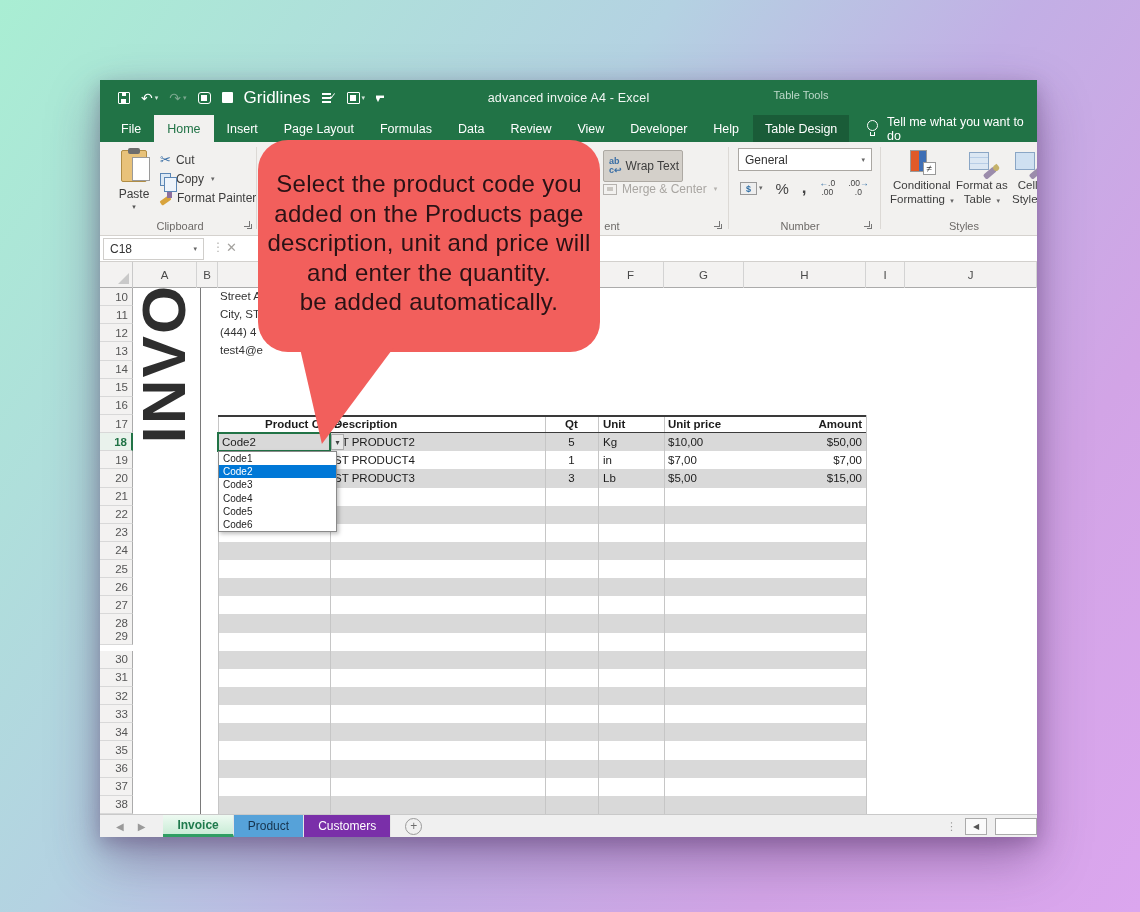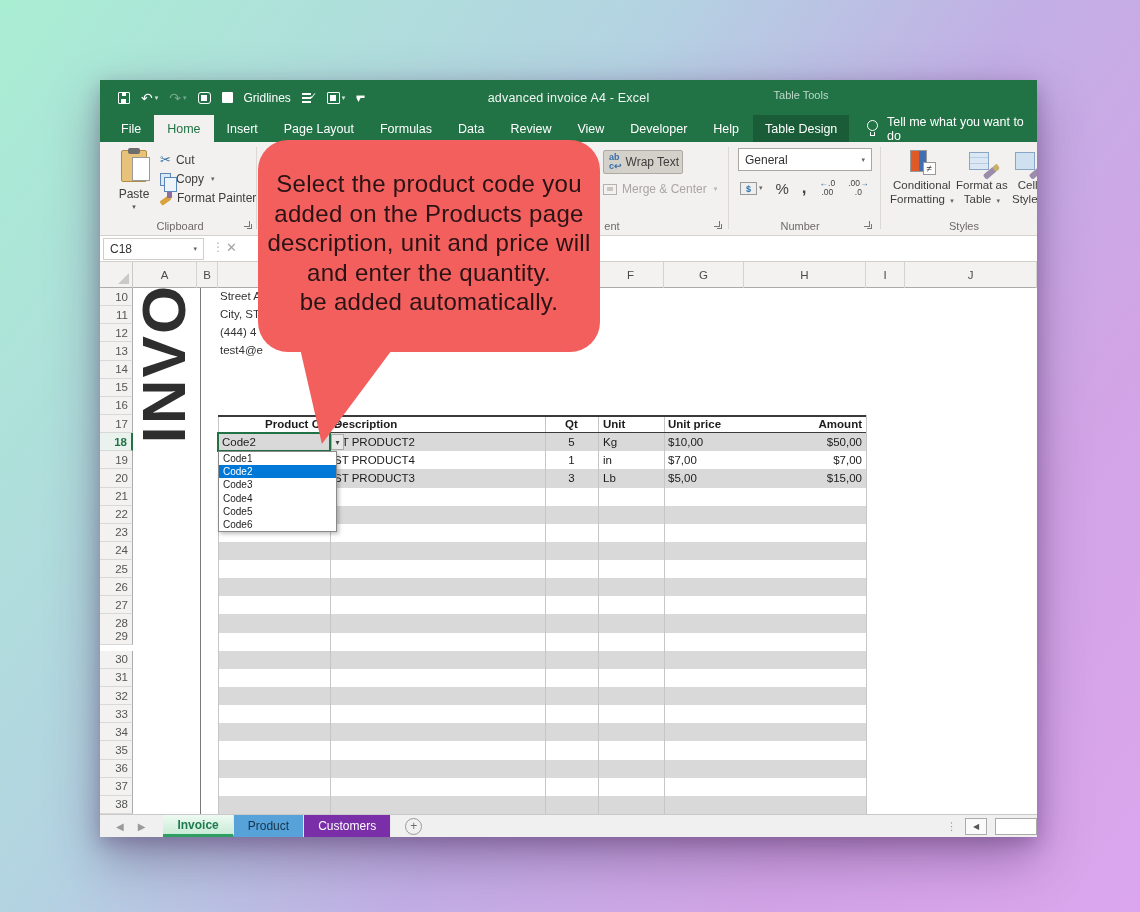--- a/index.html
+++ b/index.html
@@ -17,21 +17,21 @@
   
   .titlebar { position:absolute; left:0; top:0; width:100%; height:35px; background:#217346; z-index:3; }
   .qat { position:absolute; left:18px; top:0; height:35px; display:flex; align-items:center; gap:11px; color:#fff; z-index:4; }
   .qicon { font-size:14px; line-height:1; color:#fff; display:flex; align-items:center; }
   .qicon.dim { color:#7aa78e; }
   .mini-caret { font-size:7px; margin-left:2px; color:#cfe3d8; }
   .savebox { width:12px; height:12px; border:1.5px solid #fff; border-radius:1px; position:relative; }
   .savebox::after{ content:""; position:absolute; left:2px; bottom:0; width:5px; height:4px; background:#fff; }
   .savebox::before{ content:""; position:absolute; left:3px; top:0; width:4px; height:3px; background:#fff; }
   .chkbox { width:11px; height:11px; background:#fff; border-radius:1px; }
-  .qat-label { font-size:12px; color:#fff;text-align:right; }
+  .qat-label { font-size:17px; color:#fff;text-align:right; }
   .listchk { width:14px; height:11px; position:relative; }
   .listchk i { position:absolute; left:0; width:9px; height:1.5px; background:#fff; }
   .listchk i:nth-child(1){top:1px;} .listchk i:nth-child(2){top:5px;} .listchk i:nth-child(3){top:9px;}
   .listchk b { position:absolute; right:-1px; top:0px; font-size:9px; color:#fff; font-weight:normal;}
   .filmic { width:13px; height:12px; border:1.5px solid #fff; border-radius:1px; position:relative;}
   .filmic::after { content:""; position:absolute; left:2px; top:2px; width:6px; height:6px; background:#fff;}
   .ovf { display:flex; flex-direction:column; align-items:center; line-height:4px; font-size:8px; color:#fff;}
   .wtitle { position:absolute; left:0; right:0; top:0; height:35px; display:flex; align-items:center; justify-content:center; color:#f2f7f4; font-size:12.5px; letter-spacing:.2px; z-index:3;}
   .ctxblock { position:absolute; top:0; height:62px; background:#1a5c38; z-index:2; }
   .ctxlabel { position:absolute; top:9px; font-size:11px; color:#bcd8c9; z-index:4; transform:translateX(-50%); white-space:nowrap;}
@@ -58,21 +58,21 @@
   .paste .lbl { font-size:12px; margin-top:5px; color:#3d3d3d;}
   .paste .car { font-size:7px; color:#555; margin-top:2px;}
   .clipbtns { position:absolute; left:60px; top:10px; display:flex; flex-direction:column; gap:5px; }
   .smallbtn { display:flex; align-items:center; gap:5px; font-size:12px; color:#3d3d3d; white-space:nowrap;}
   .scis { color:#3a6ea5; font-size:13px; }
   .copyic { width:11px; height:13px; border:1.2px solid #5b86b5; background:#dce9f5; position:relative; }
   .copyic::after { content:""; position:absolute; left:3px; top:3px; width:11px; height:13px; border:1.2px solid #5b86b5; background:#eef4fb;}
   .fpic { width:12px; height:12px; position:relative;}
   .fpic::before { content:""; position:absolute; left:0; top:6px; width:11px; height:5px; background:#d8a33c; transform:rotate(-35deg); border-radius:1px;}
   .fpic::after { content:""; position:absolute; right:0; top:0; width:5px; height:6px; background:#8d6f9e;}
-  .wrapbtn { position:absolute; left:503px; top:8px; width:80px; height:24px; background:#d4d0ca; border:1px solid #ada9a3; border-radius:2px; display:flex; align-items:center; gap:4px; padding:0 5px; font-size:12px; color:#3d3d3d; white-space:nowrap;}
+  .wrapbtn { position:absolute; left:503px; top:8px; width:80px; height:32px; background:#d4d0ca; border:1px solid #ada9a3; border-radius:2px; display:flex; align-items:center; gap:4px; padding:0 5px; font-size:12px; color:#3d3d3d; white-space:nowrap;}
   .wrapic { font-size:9px; font-weight:bold; color:#3a6ea5; line-height:1;}
   .mergebtn { position:absolute; left:503px; top:40px; display:flex; align-items:center; gap:5px; font-size:12px; color:#a9a6a2; white-space:nowrap;}
   .mergeic { width:14px; height:11px; border:1.2px solid #b5b2ae; position:relative;}
   .mergeic::after{ content:""; position:absolute; left:3px; top:2.5px; width:6px; height:4px; background:#c9c6c1;}
   .numfmt { position:absolute; left:638px; top:6px; width:134px; height:23px; background:#fff; border:1px solid #aaa7a2; display:flex; align-items:center; justify-content:space-between; padding:0 6px; font-size:12px; color:#333;}
   .numrow { position:absolute; left:640px; top:36px; display:flex; align-items:center; gap:13px; font-size:13px; color:#444;}
   .curric { width:17px; height:13px; background:#eee; border:1px solid #999; position:relative; font-size:9px; color:#2e6da4; text-align:center; line-height:12px; font-weight:bold;}
   .decic { font-size:8.5px; line-height:1.05; color:#444; text-align:center; letter-spacing:0;}
   .decic b { color:#2e6da4; font-weight:bold;}
   .stylebtn { position:absolute; top:8px; display:flex; flex-direction:column; align-items:center; font-size:11.5px; color:#3d3d3d; line-height:1.25; text-align:center;}

